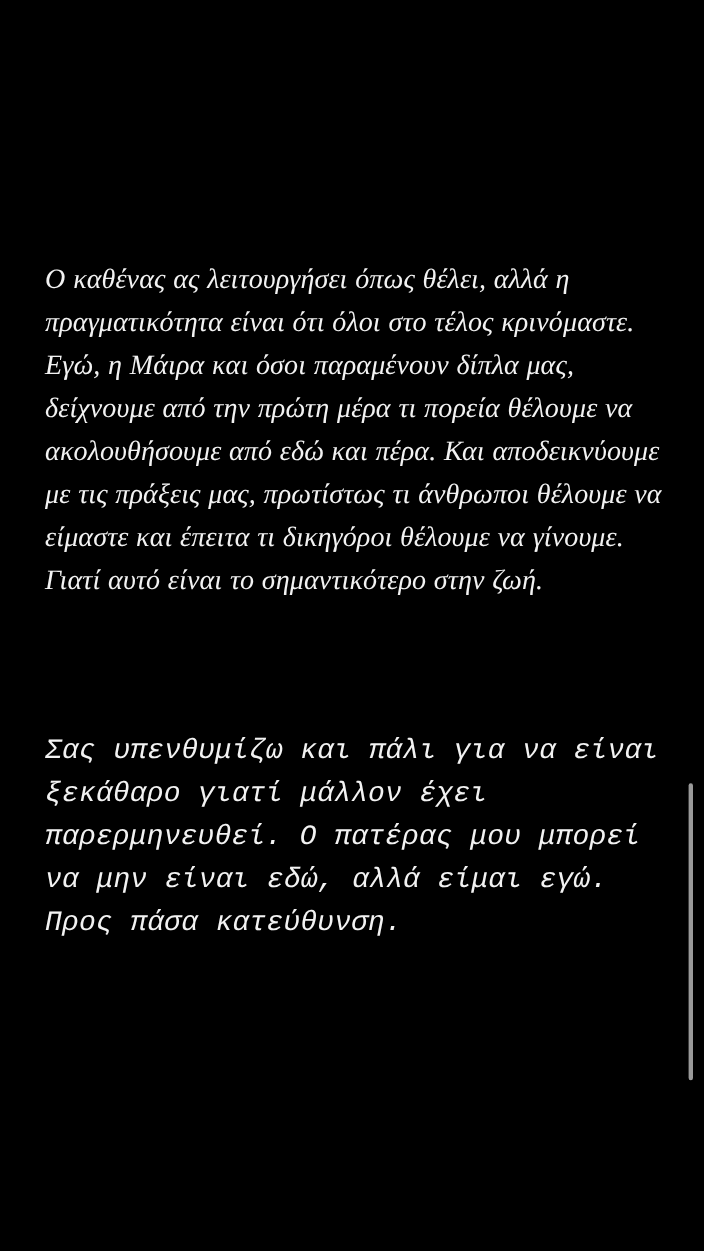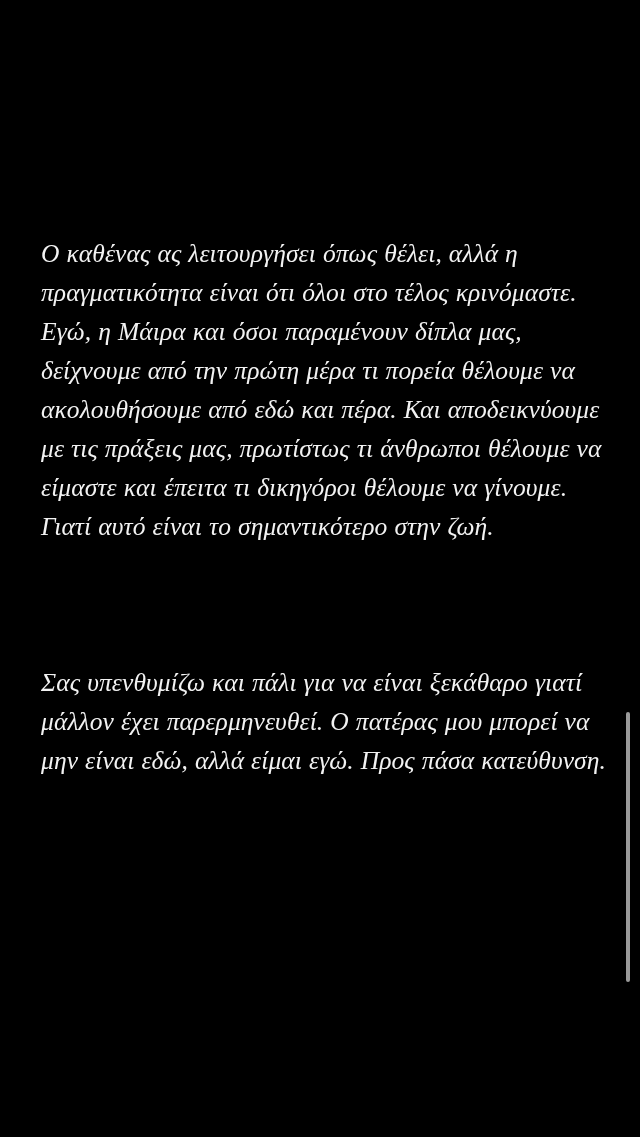--- a/index.html
+++ b/index.html
@@ -34,20 +34,21 @@
     letter-spacing: 0.1px;
     text-align: left;
     white-space: pre-wrap;
     word-spacing: 0.5px;
   }
   .paragraph {
     margin: 0 0 39px 0;
   }
   .paragraph:last-child {
     margin-bottom: 0;
+    font-family: Liberation Mono, monospace;
   }
   .scrollbar-track {
     position: absolute;
     right: 5px;
     top: 0;
     width: 4px;
     height: 1137px;
     background: transparent;
   }
   .scrollbar-thumb {

